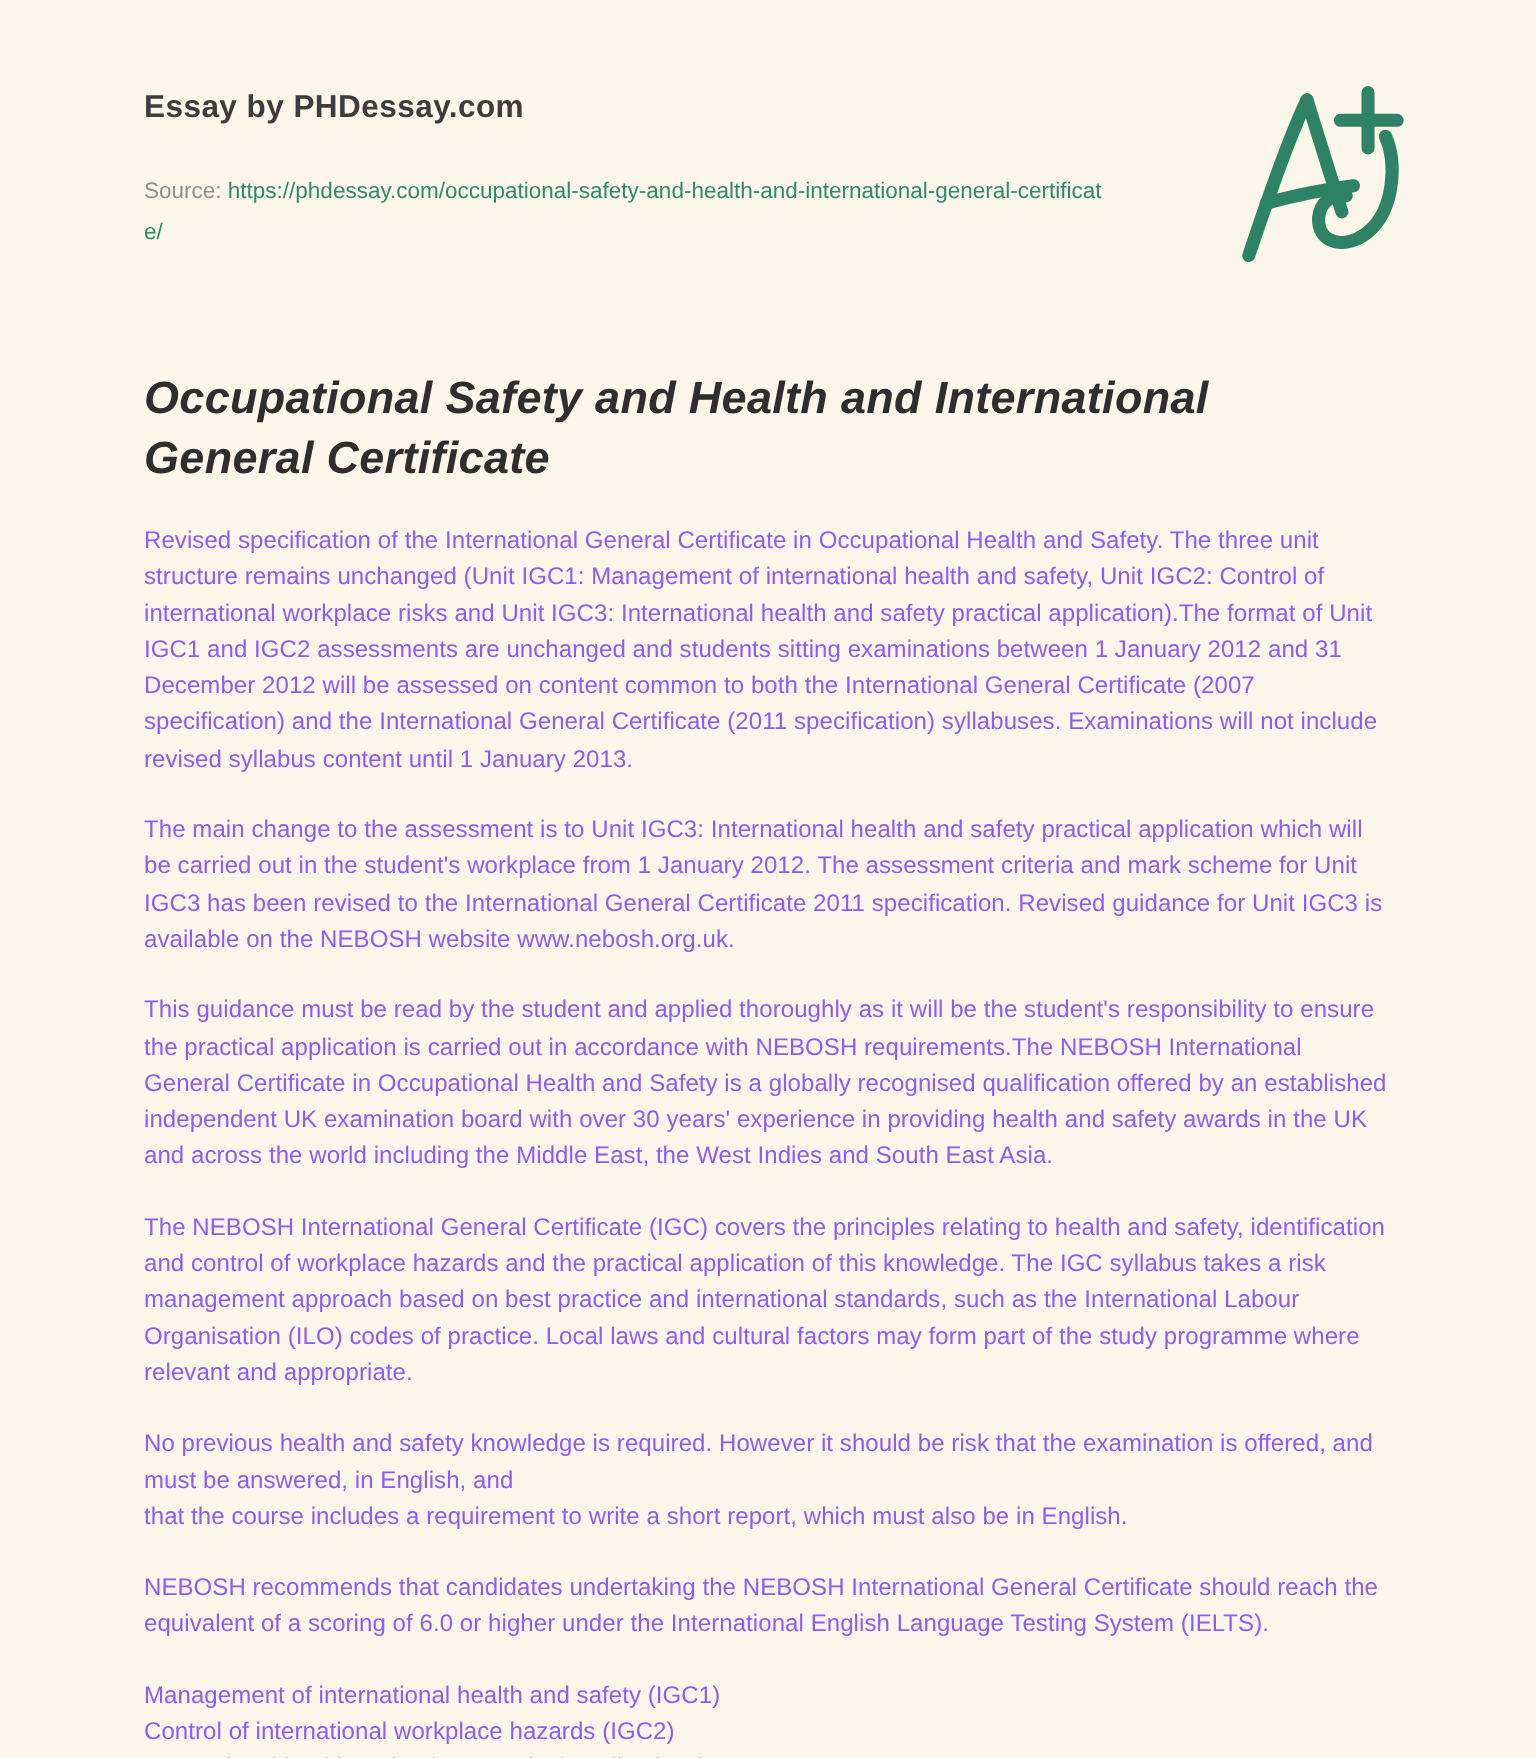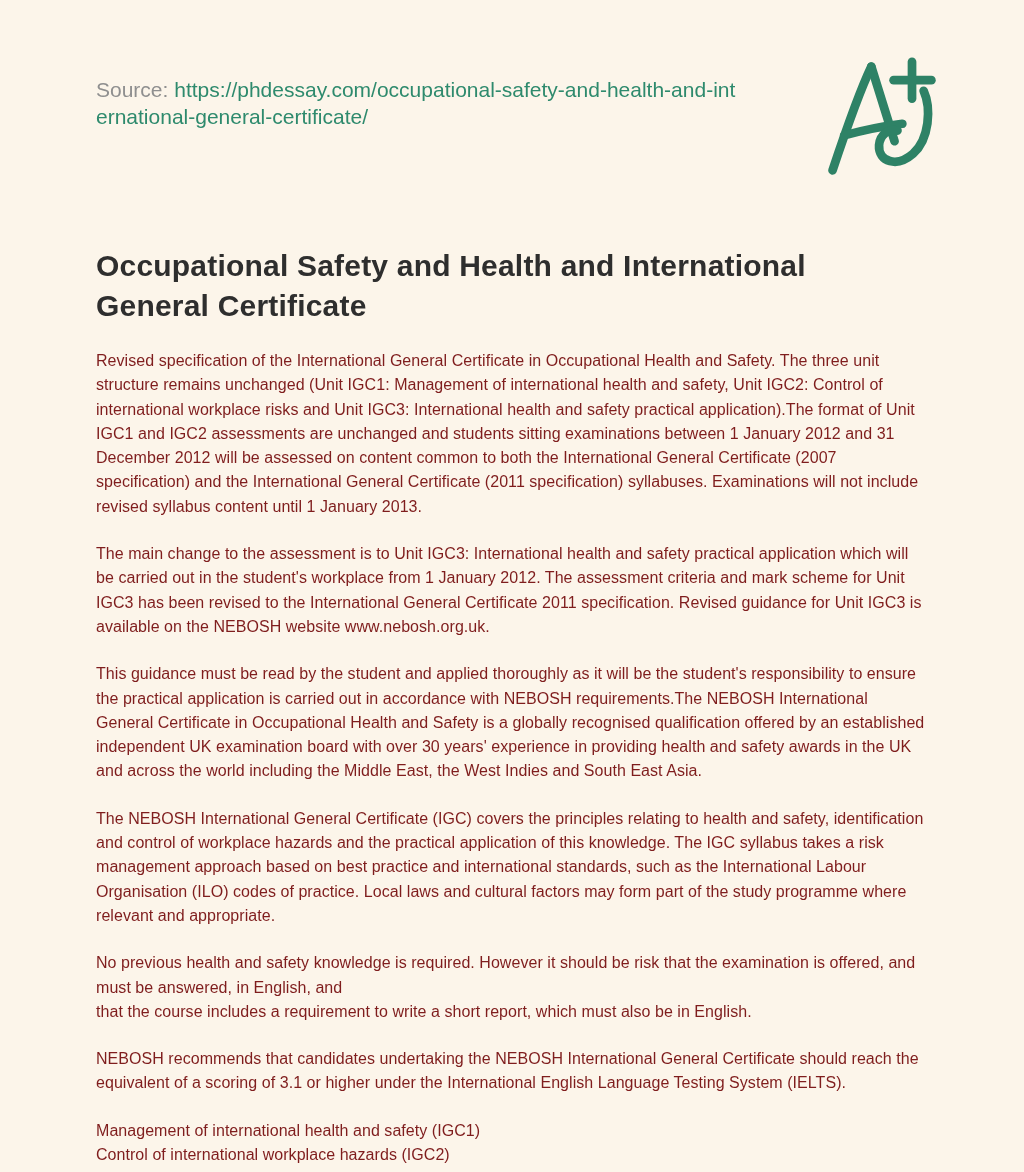--- a/index.html
+++ b/index.html
@@ -23,22 +23,22 @@
     align-items: flex-start;
   }
   .header-left { max-width: 660px; }
   .brand {
     font-size: 21px;
     font-weight: 700;
     color: #3d3d3d;
     letter-spacing: 0.3px;
   }
   .source-line {
-    margin-top: 16px;
-    font-size: 21px;
+    margin-top: 30px;
+    font-size: 15px;
     line-height: 27px;
     color: #8f8f8f;
     max-width: 648px;
     word-break: break-all;
   }
   .source-line a {
     color: #2e8a6d;
     text-decoration: none;
   }
   .logo-box {
@@ -49,38 +49,40 @@
     flex: 0 0 auto;
   }
   h1.article-title {
     margin: 66px 0 0 0;
     font-size: 30px;
     line-height: 40px;
     font-weight: 700;
     color: #2e2e2e;
     letter-spacing: 0.2px;
     max-width: 780px;
+    font-style: italic;
   }
   .body-text { margin-top: 8px; }
   .body-text p {
     margin: 23px 0 0 0;
     font-size: 16px;
     line-height: 24.3px;
-    color: #7f1d1d;
+    color: #8b5cf6;
     letter-spacing: 0.05px;
     white-space: pre-line;
   }
 </style>
 </head>
 <body>
 
 <div class="page">
 
   <div class="header-row">
     <div class="header-left">
+      <div class="brand">Essay by PHDessay.com</div>
       <div class="source-line"><span>Source:</span>
         <a href="#">https://phdessay.com/occupational-safety-and-health-and-international-general-certificate/</a>
       </div>
     </div>
 
     <div class="logo-box">
       <svg viewBox="0 0 120 130" width="118" height="126" fill="none" stroke="#2e8266" stroke-width="9" stroke-linecap="round" stroke-linejoin="round">
 
         <path d="M10 120 C 24 78 40 34 50 13"></path>
 
@@ -99,19 +101,19 @@
 
   <h1 class="article-title">Occupational Safety and Health and International General Certificate</h1>
 
   <div class="body-text">
     <p>Revised specification of the International General Certificate in Occupational Health and Safety. The three unit structure remains unchanged (Unit IGC1: Management of international health and safety, Unit IGC2: Control of international workplace risks and Unit IGC3: International health and safety practical application).The format of Unit IGC1 and IGC2 assessments are unchanged and students sitting examinations between 1 January 2012 and 31 December 2012 will be assessed on content common to both the International General Certificate (2007 specification) and the International General Certificate (2011 specification) syllabuses. Examinations will not include revised syllabus content until 1 January 2013.</p>
     <p>The main change to the assessment is to Unit IGC3: International health and safety practical application which will be carried out in the student's workplace from 1 January 2012. The assessment criteria and mark scheme for Unit IGC3 has been revised to the International General Certificate 2011 specification. Revised guidance for Unit IGC3 is available on the NEBOSH website www.nebosh.org.uk.</p>
     <p>This guidance must be read by the student and applied thoroughly as it will be the student's responsibility to ensure the practical application is carried out in accordance with NEBOSH requirements.The NEBOSH International General Certificate in Occupational Health and Safety is a globally recognised qualification offered by an established independent UK examination board with over 30 years' experience in providing health and safety awards in the UK and across the world including the Middle East, the West Indies and South East Asia.</p>
     <p>The NEBOSH International General Certificate (IGC) covers the principles relating to health and safety, identification and control of workplace hazards and the practical application of this knowledge. The IGC syllabus takes a risk management approach based on best practice and international standards, such as the International Labour Organisation (ILO) codes of practice. Local laws and cultural factors may form part of the study programme where relevant and appropriate.</p>
     <p>No previous health and safety knowledge is required. However it should be risk that the examination is offered, and must be answered, in English, and
 that the course includes a requirement to write a short report, which must also be in English.</p>
-    <p>NEBOSH recommends that candidates undertaking the NEBOSH International General Certificate should reach the equivalent of a scoring of 3.1 or higher under the International English Language Testing System (IELTS).</p>
+    <p>NEBOSH recommends that candidates undertaking the NEBOSH International General Certificate should reach the equivalent of a scoring of 6.0 or higher under the International English Language Testing System (IELTS).</p>
     <p>Management of international health and safety (IGC1)
 Control of international workplace hazards (IGC2)
 International health and safety practical application (IGC3</p>
   </div>
 
 </div>
 
 </body></html>

